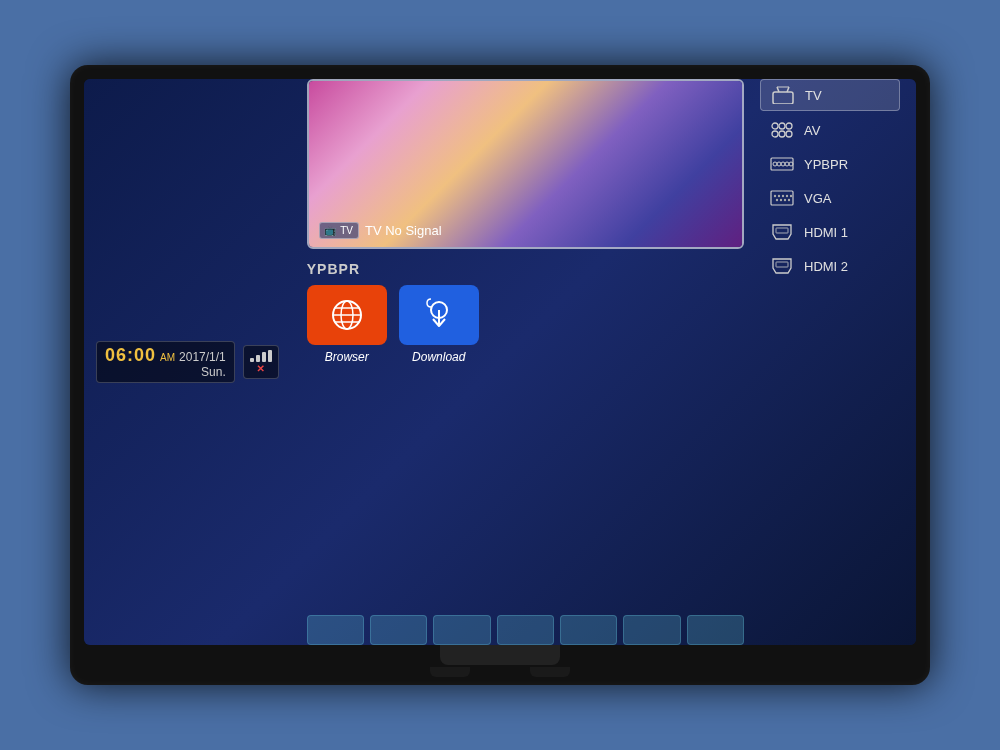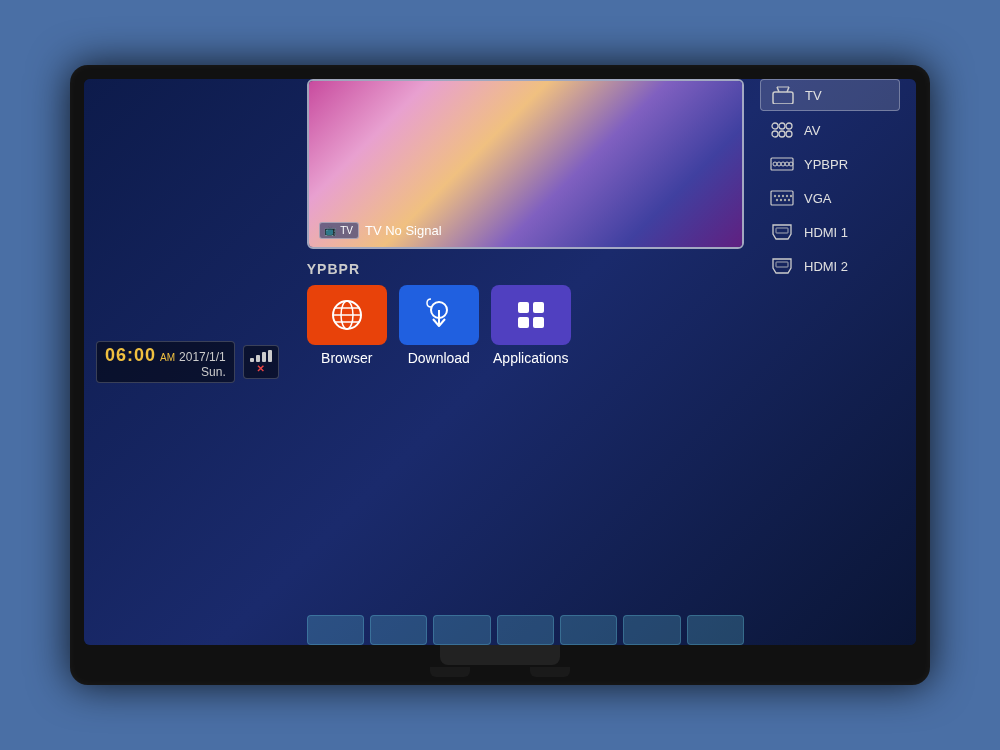--- a/index.html
+++ b/index.html
@@ -219,21 +219,22 @@
     .app-icon-download { background: #2060e0; }
     .app-icon-applications { background: #5040c0; }
 
     .app-icon-svg {
       width: 36px;
       height: 36px;
     }
 
     .app-label {
       color: #fff;
-      font-size: 14px;
+      font-size: 12px;
+      font-style: italic;
     }
 
     
     .like-apps-section {
       margin-top: 6px;
     }
     .like-apps-row {
       display: flex;
       gap: 6px;
     }
@@ -344,31 +345,20 @@
                   <svg class="app-icon-svg" viewBox="0 0 36 36">
                     <circle cx="18" cy="13" r="8" fill="none" stroke="white" stroke-width="2"></circle>
                     <line x1="18" y1="13" x2="18" y2="28" stroke="white" stroke-width="2"></line>
                     <polyline points="12,22 18,29 24,22" fill="none" stroke="white" stroke-width="2" stroke-linejoin="round"></polyline>
                     <path d="M10,10 Q6,10 6,6 Q6,2 10,2" fill="none" stroke="white" stroke-width="1.5"></path>
                   </svg>
                 </div>
                 <span class="app-label">Download</span>
               </div>
 
-              <div class="app-item">
-                <div class="app-icon-box app-icon-applications">
-                  <svg class="app-icon-svg" viewBox="0 0 36 36">
-                    <rect x="5" y="5" width="11" height="11" rx="2" fill="white"></rect>
-                    <rect x="20" y="5" width="11" height="11" rx="2" fill="white"></rect>
-                    <rect x="5" y="20" width="11" height="11" rx="2" fill="white"></rect>
-                    <rect x="20" y="20" width="11" height="11" rx="2" fill="white"></rect>
-                  </svg>
-                </div>
-                <span class="app-label">Applications</span>
-              </div>
 
             </div>
           </div>
 
           <div class="like-apps-section">
             <div class="like-apps-row">
               <div class="like-app-box"></div>
               <div class="like-app-box"></div>
               <div class="like-app-box"></div>
               <div class="like-app-box"></div>

